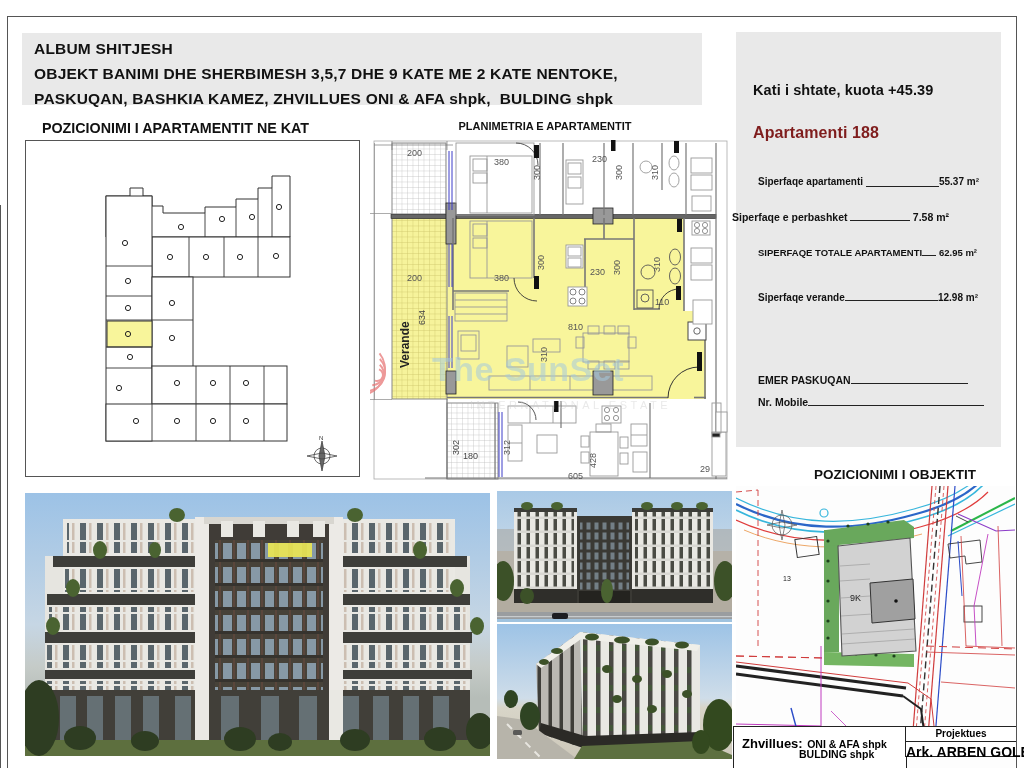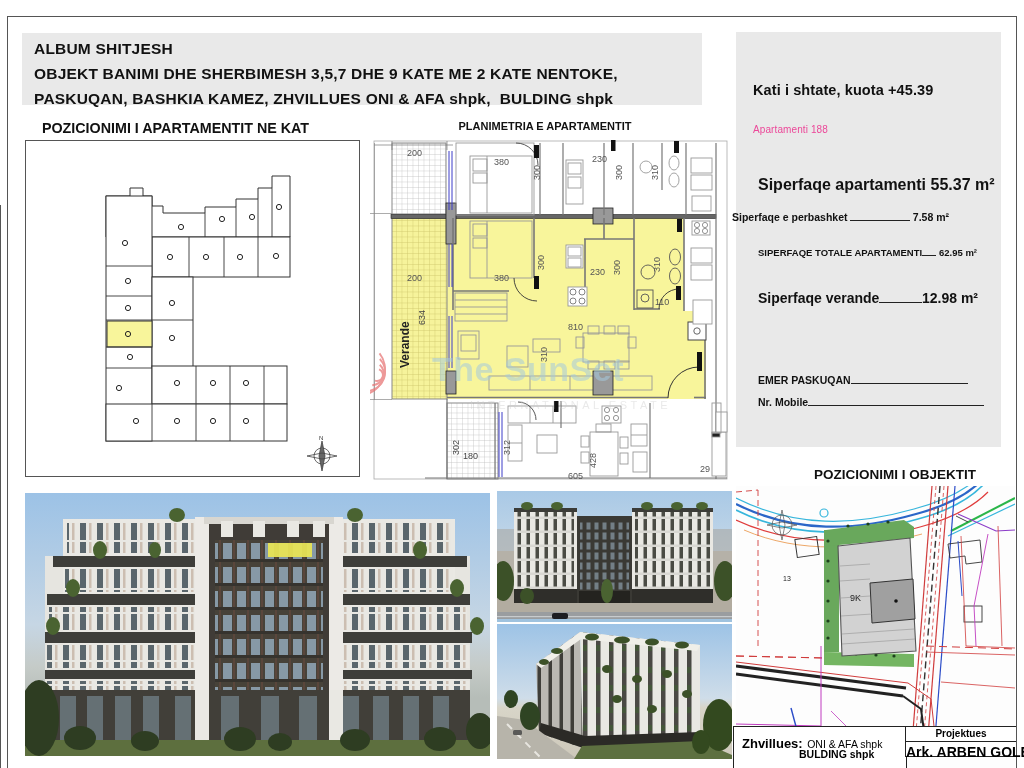--- a/index.html
+++ b/index.html
@@ -18,41 +18,41 @@
 <div class="abs" style="left:34px;top:36px;width:675px;font-size:15.5px;font-weight:bold;color:#111;line-height:25px;letter-spacing:.2px">
 ALBUM SHITJESH<br>
 OBJEKT BANIMI DHE SHERBIMESH 3,5,7 DHE 9 KATE ME 2 KATE NENTOKE,<br>
 PASKUQAN, BASHKIA KAMEZ, ZHVILLUES ONI &amp; AFA shpk,&nbsp; BULDING shpk
 </div>
 
 <div class="abs" style="left:736px;top:32px;width:265px;height:415px;background:#e9e9e9;"></div>
 
 <div class="abs" style="left:753px;top:82px;font-size:14.5px;font-weight:bold;color:#111;letter-spacing:.1px">Kati i shtate, kuota +45.39</div>
 
-<div class="abs" style="left:753px;top:124px;font-size:10px;font-weight:normal;color:#ec4899;letter-spacing:.1px">Apartamenti 188</div>
-
-<div class="abs" style="left:758px;top:176px;width:221px;display:flex;align-items:flex-end;font-size:16px;font-weight:bold;color:#111;white-space:nowrap">
+<div class="abs" style="left:753px;top:124px;font-size:16px;font-weight:bold;color:#7f1d1d;letter-spacing:.1px">Apartamenti 188</div>
+
+<div class="abs" style="left:758px;top:176px;width:221px;display:flex;align-items:flex-end;font-size:10px;font-weight:bold;color:#111;white-space:nowrap">
     <span>Siperfaqe apartamenti&nbsp;</span>
     <span style="flex:1;border-bottom:1px solid #222;height:10px"></span>
     <span>55.37 m²</span>
   </div>
 
 <div class="abs" style="left:732px;top:210px;width:217px;display:flex;align-items:baseline;font-size:10.5px;font-weight:bold;color:#111;white-space:nowrap">
     <span>Siperfaqe e perbashket&nbsp;</span>
     <span style="flex:1;border-bottom:1px solid #222;height:10px;max-width:120px"></span>
     <span>&nbsp;7.58 m²</span>
   </div>
 
 <div class="abs" style="left:758px;top:245px;width:219px;display:flex;align-items:baseline;font-size:9.5px;font-weight:bold;color:#111;white-space:nowrap">
     <span>SIPERFAQE TOTALE APARTAMENTI</span>
     <span style="flex:1;border-bottom:1px solid #222;height:10px"></span>
     <span>&nbsp;62.95 m²</span>
   </div>
 
-<div class="abs" style="left:758px;top:290px;width:220px;display:flex;align-items:baseline;font-size:14px;font-weight:bold;color:#111;white-space:nowrap">
+<div class="abs" style="left:758px;top:290px;width:220px;display:flex;align-items:baseline;font-size:10px;font-weight:bold;color:#111;white-space:nowrap">
     <span>Siperfaqe verande</span>
     <span style="flex:1;border-bottom:1px solid #222;height:10px"></span>
     <span>12.98 m²</span>
   </div>
 
 <div class="abs" style="left:758px;top:373px;width:210px;display:flex;align-items:baseline;font-size:10.5px;font-weight:bold;color:#111;white-space:nowrap">
     <span>EMER PASKUQAN</span>
     <span style="flex:1;border-bottom:1px solid #222;height:10px"></span>
   </div>
 
@@ -840,19 +840,19 @@
 
   <path d="M55,222 L62,248" stroke="#2b4cc8" stroke-width="1.4" fill="none"></path>
 
   <path d="M95,225 L140,270" stroke="#c03cc0" stroke-width="0.8" fill="none"></path>
 
   <path d="M0,252 L40,282" stroke="#d03c3c" stroke-width="0.8" fill="none" stroke-dasharray="5 4"></path>
 </svg>
 
 <div class="abs" style="left:733px;top:726px;width:172px;height:42px;background:#fff;border:1px solid #222;border-bottom:none"></div>
 
-<div class="abs" style="left:742px;top:734px;width:168px;white-space:nowrap"><span style="font-size:13px;font-weight:bold;">Zhvillues:</span> <span style="font-size:10.5px;font-weight:normal;">ONI &amp; AFA shpk</span></div>
+<div class="abs" style="left:742px;top:734px;width:168px;white-space:nowrap"><span style="font-size:13px;font-weight:bold;">Zhvillues:</span> <span style="font-size:10.5px;font-weight:bold;">ONI &amp; AFA shpk</span></div>
 
 <div class="abs" style="left:799px;top:748px;font-size:10.5px;font-weight:bold;text-align:right;">BULDING shpk</div>
 
 <div class="abs" style="left:905px;top:726px;width:110px;height:13px;background:#fff;border:1px solid #222;border-right:none;text-align:center;font-size:10px;font-weight:bold;padding-top:1px">Projektues</div>
 
 <div class="abs" style="left:905px;top:741px;width:110px;height:12px;background:#fff;border:1px solid #222;border-right:none;text-align:center;font-size:14px;font-weight:bold;padding-top:2px;white-space:nowrap">Ark. ARBEN GOLEMI</div>
 
 </body></html>

